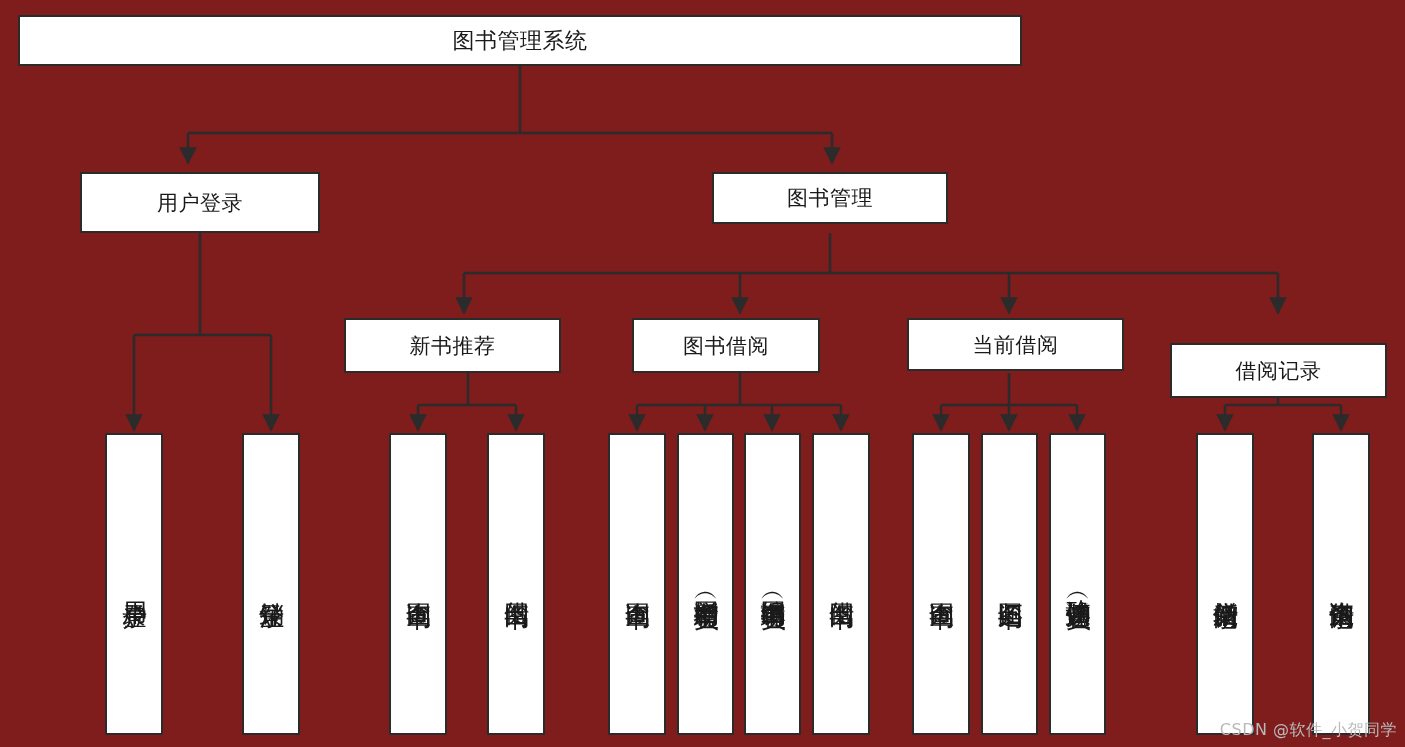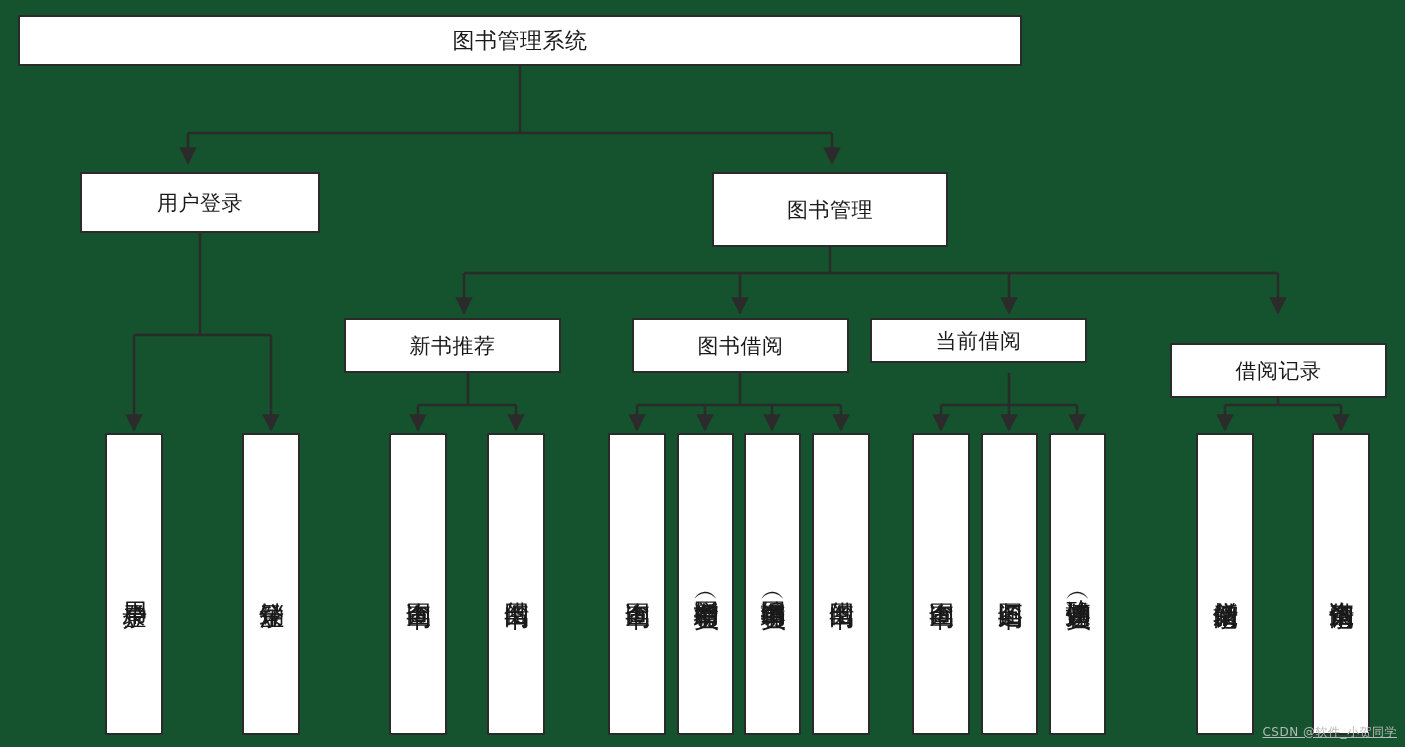--- a/index.html
+++ b/index.html
@@ -4,21 +4,21 @@
 <style>
   html, body {
     margin: 0;
     padding: 0;
     background: #ffffff;
   }
   #canvas {
     position: relative;
     width: 1405px;
     height: 747px;
-    background: #14532d;
+    background: #7f1d1d;
     font-family: "DejaVu Sans", "Liberation Sans", sans-serif;
     overflow: hidden;
     text-align: center;
   }
   #edges {
     position: absolute;
     left: 0;
     top: 0;
     width: 1405px;
     height: 747px;
@@ -52,25 +52,24 @@
     display: block;
     white-space: nowrap;
   }
   #root-node {
     font-size: 22px;
   }
   #watermark {
     position: absolute;
     right: 8px;
     bottom: 6px;
-    font-size: 12px;
+    font-size: 16px;
     color: #b9b9b9;
     letter-spacing: 0.5px;
     white-space: nowrap;
-    text-decoration: underline;
   }
 </style>
 </head>
 <body>
 
 <div id="canvas">
 
   <svg id="edges" viewBox="0 0 1405 747" xmlns="http://www.w3.org/2000/svg">
     <defs>
       <marker id="arrow" viewBox="0 0 10 10" refX="9" refY="5" markerWidth="7" markerHeight="7" orient="auto-start-reverse">
@@ -121,31 +120,31 @@
     </g>
   </svg>
 
   <div class="node h" id="root-node" style="left:18px; top:15px; width:1004px; height:51px;">
     <span>图书管理系统</span>
   </div>
 
   <div class="node h" style="left:80px; top:172px; width:240px; height:61px;">
     <span>用户登录</span>
   </div>
-  <div class="node h" style="left:712px; top:172px; width:236px; height:75px;">
+  <div class="node h" style="left:712px; top:172px; width:236px; height:52px;">
     <span>图书管理</span>
   </div>
 
   <div class="node h" style="left:344px; top:318px; width:217px; height:55px;">
     <span>新书推荐</span>
   </div>
-  <div class="node h" style="left:632px; top:318px; width:217px; height:55px;">
+  <div class="node h" style="left:632px; top:318px; width:188px; height:55px;">
     <span>图书借阅</span>
   </div>
-  <div class="node h" style="left:870px; top:318px; width:217px; height:45px;">
+  <div class="node h" style="left:907px; top:318px; width:217px; height:53px;">
     <span>当前借阅</span>
   </div>
   <div class="node h" style="left:1170px; top:318px; width:217px; height:55px;margin-top:25px;">
     <span>借阅记录</span>
   </div>
 
   <div class="node v" style="left:105px; top:433px; width:58px; height:302px;">
     <span class="vtext">用户登录</span>
   </div>
   <div class="node v" style="left:242px; top:433px; width:58px; height:302px;">

